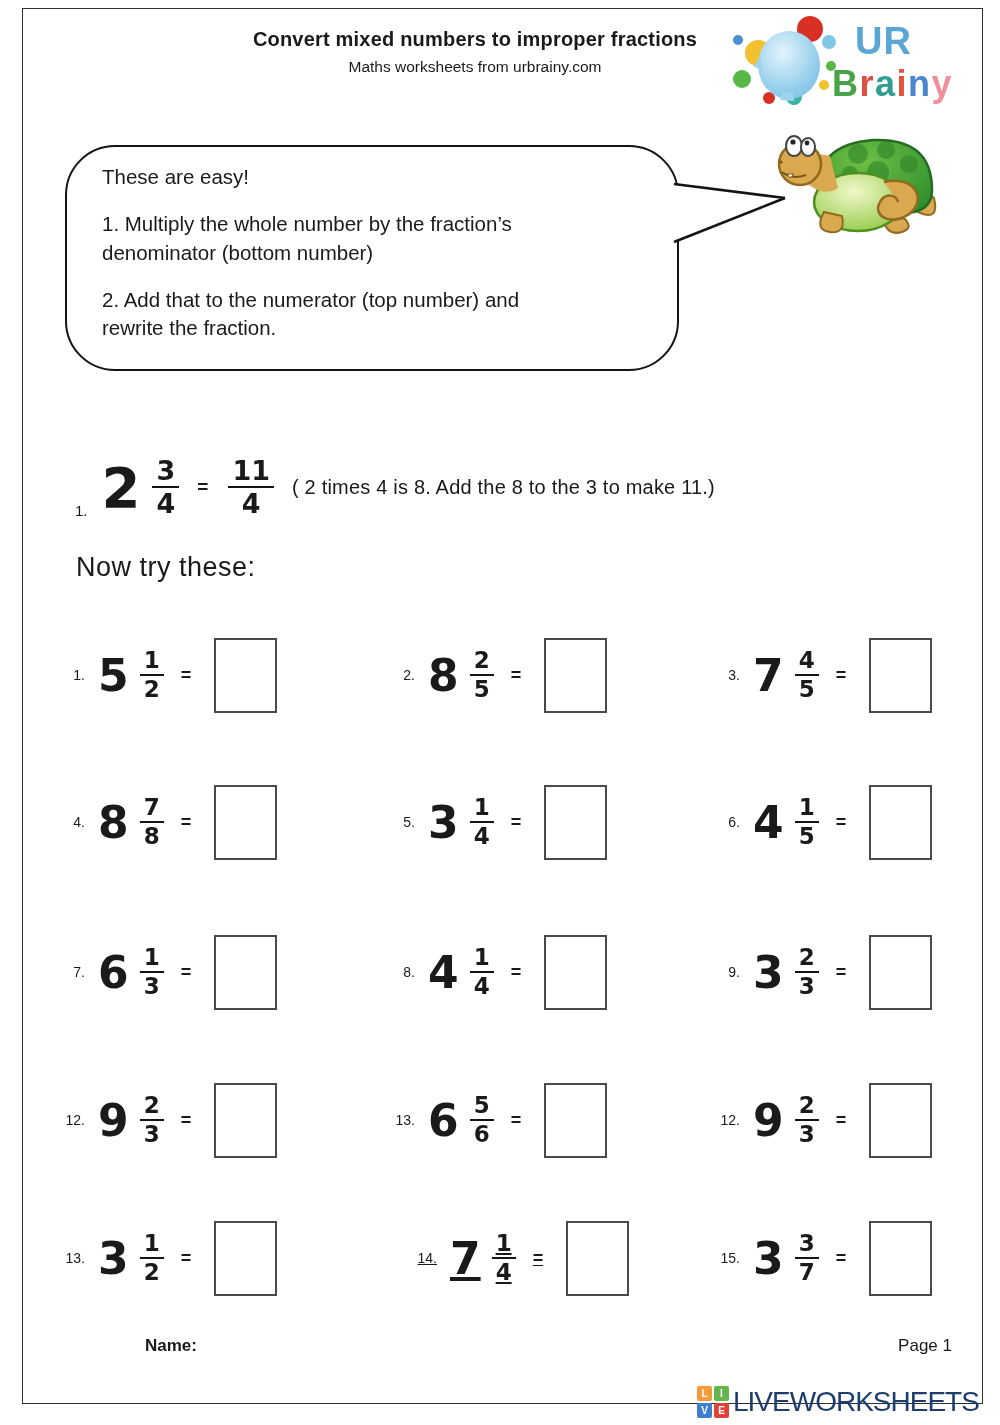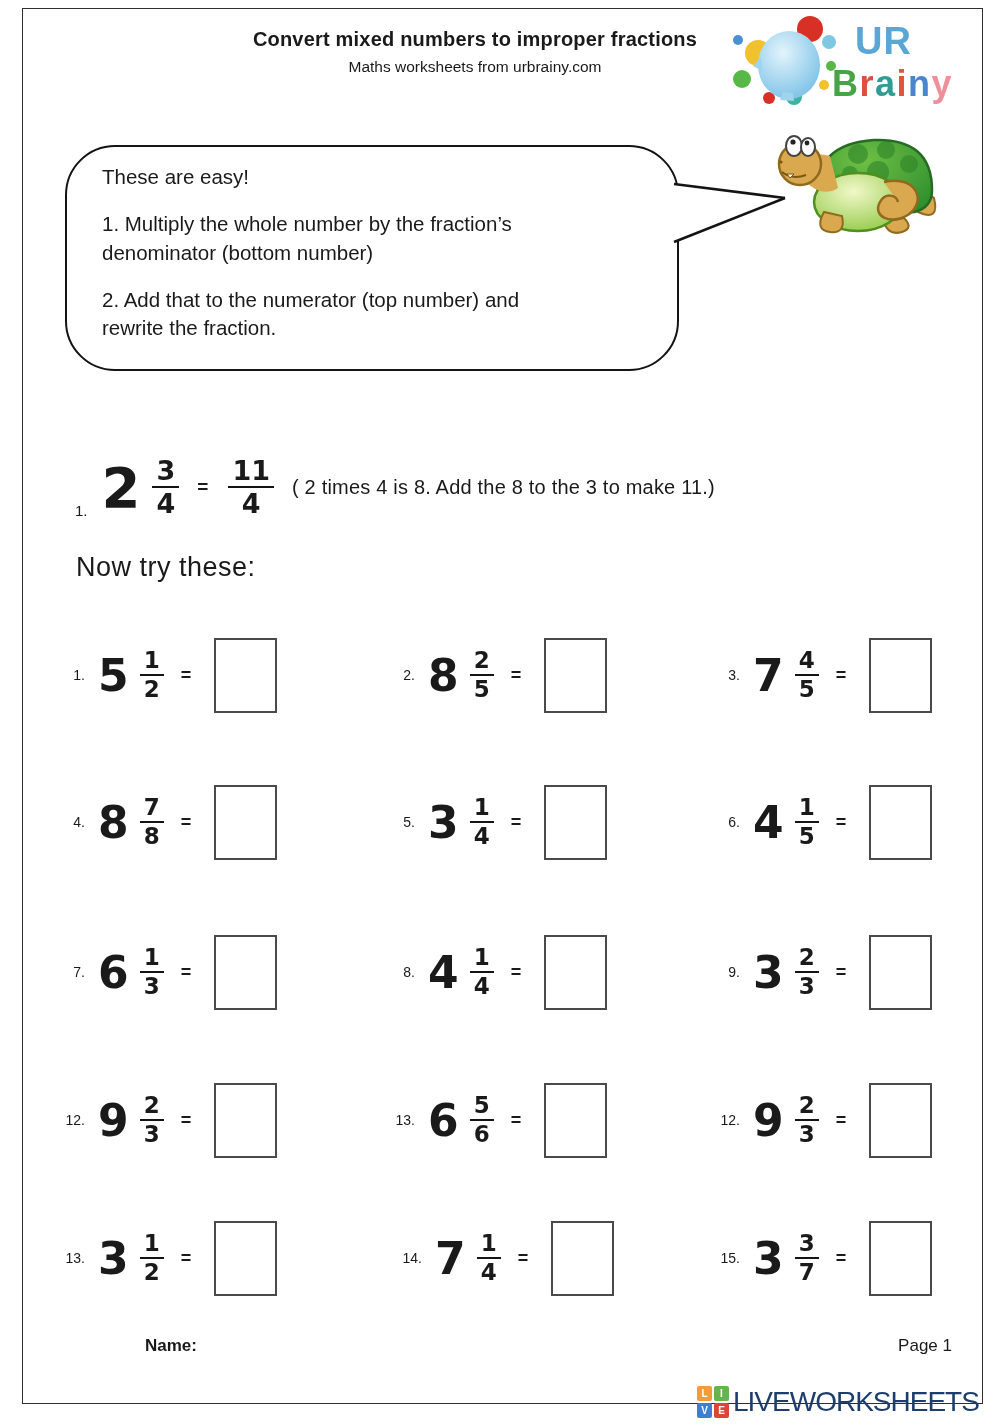--- a/index.html
+++ b/index.html
@@ -289,21 +289,21 @@
       <span class="pnum">13.</span>
       <span class="whole">3</span>
       <span class="fraction pfrac">
         <span class="num">1</span>
         <span class="den">2</span>
       </span>
       <span class="equals">=</span>
       <span class="box"></span>
     </div>
 
-    <div class="problem" style="left: 392px; top: 1202px;">
+    <div class="problem" style="left: 407px; top: 1202px; text-decoration: underline;">
       <span class="pnum">14.</span>
       <span class="whole">7</span>
       <span class="fraction pfrac">
         <span class="num">1</span>
         <span class="den">4</span>
       </span>
       <span class="equals">=</span>
       <span class="box"></span>
     </div>
 

